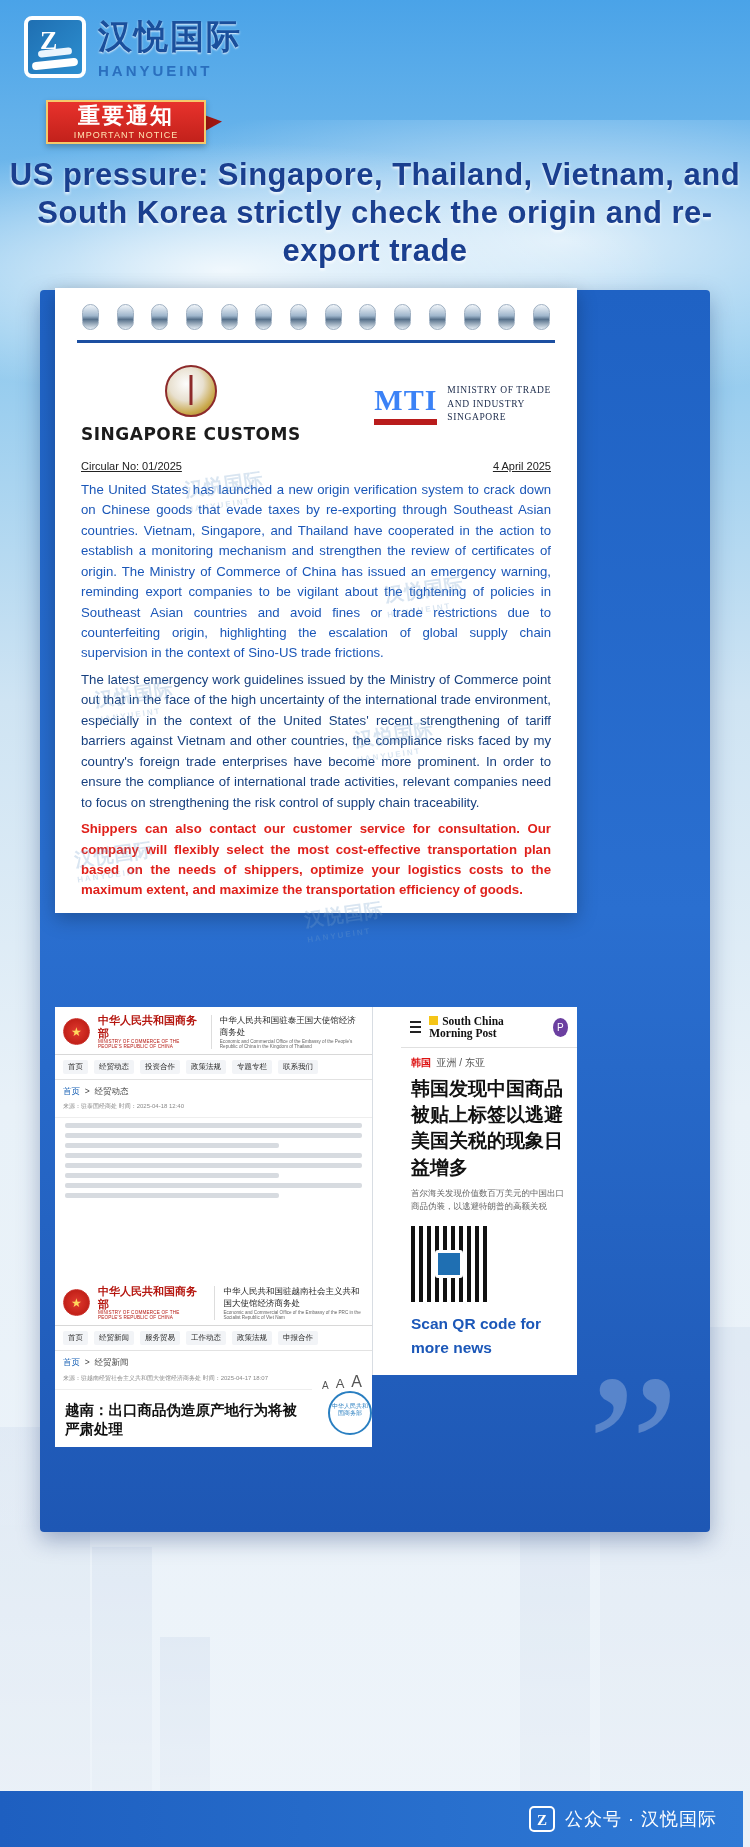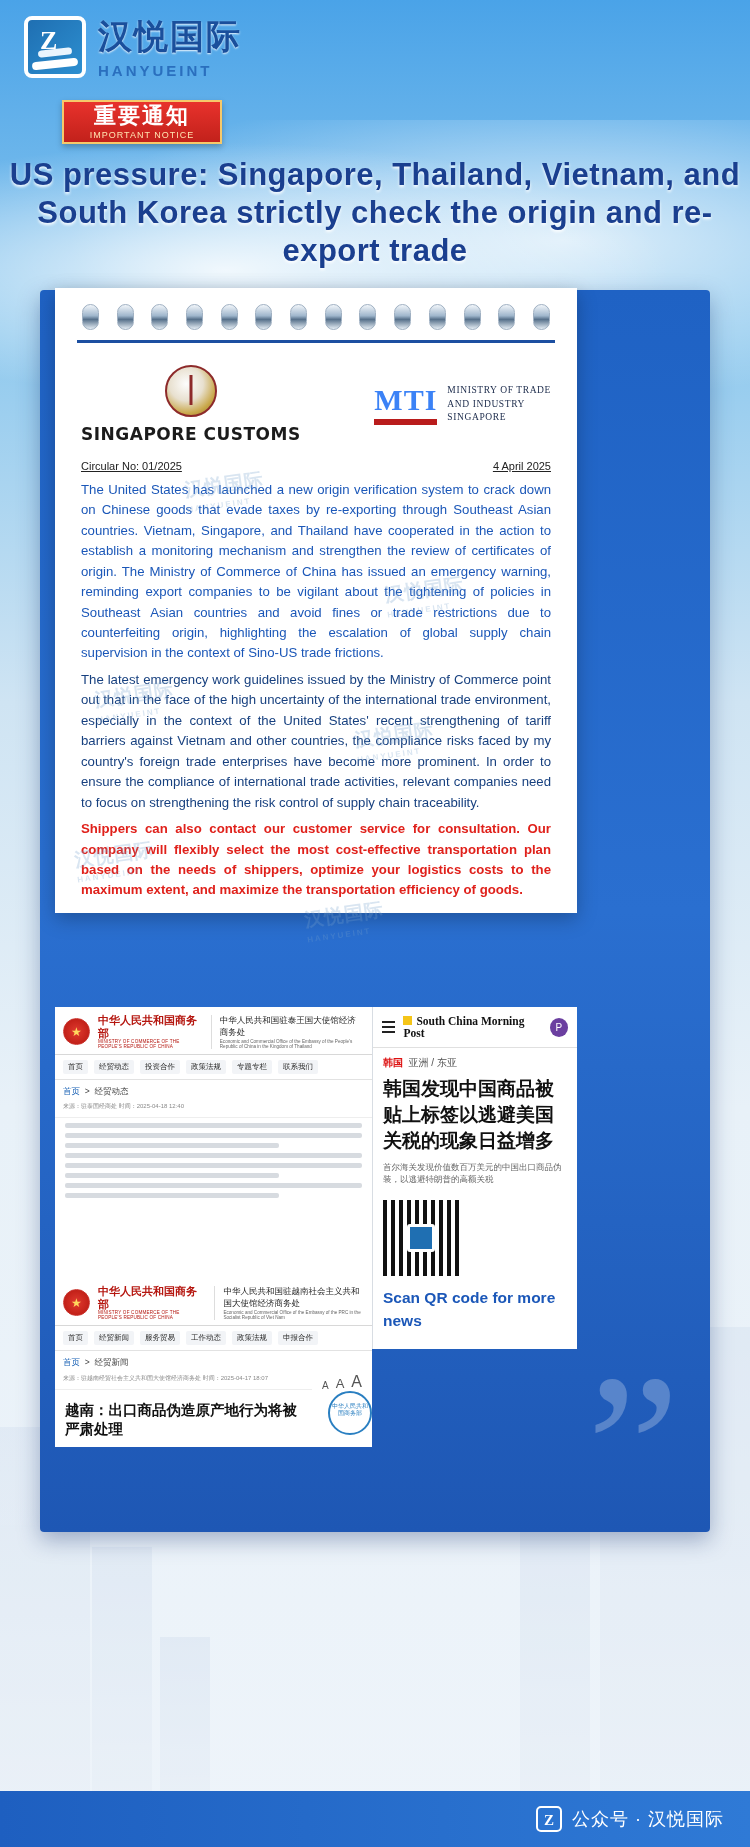--- a/index.html
+++ b/index.html
@@ -28,21 +28,21 @@
   .logo-mark .z { position:absolute; left:16px; top:10px; color:#fff; font-size:26px; font-weight:bold;
       font-family:"Liberation Serif", serif; }
   .logo-cn { color:#1a4f9c; font-size:34px; font-weight:bold; letter-spacing:2px;
       text-shadow:0 1px 2px rgba(255,255,255,.9); }
   .logo-en { color:#2a6fbe; font-size:15px; letter-spacing:3px; font-weight:bold; margin-top:2px; }
 
   
   .ribbon { position:absolute; left:46px; top:100px; width:160px; height:44px;
       background:linear-gradient(180deg,#e8322c,#c2211b); border:2px solid #f6c96a;
       display:flex; flex-direction:column; align-items:center; justify-content:center;
-      box-shadow:0 3px 6px rgba(0,0,0,.25);margin-left:16px; }
+      box-shadow:0 3px 6px rgba(0,0,0,.25); }
   .ribbon:before, .ribbon:after{ content:""; position:absolute; top:6px; width:0; height:0; }
   .ribbon-cn { color:#fff; font-size:22px; font-weight:bold; letter-spacing:2px; line-height:1; }
   .ribbon-en { color:#ffe3b0; font-size:9px; letter-spacing:1px; margin-top:3px; }
   .ribbon-tail { position:absolute; left:196px; top:112px; width:26px; height:24px;
       background:#9e1712; clip-path:polygon(0 0,100% 40%,0 100%); }
 
   
   .title { position:absolute; left:0; right:0; top:156px; text-align:center; color:#1a3f8f;
       font-size:31px; font-weight:bold; line-height:1.22; letter-spacing:.5px;
       text-shadow:0 2px 3px rgba(255,255,255,.95); padding:0 4px; }
@@ -90,21 +90,21 @@
   .body-text p { margin:0 0 6px; }
 
   
   .wm { position:absolute; color:rgba(120,160,205,.28); font-weight:bold; pointer-events:none;
       font-size:19px; letter-spacing:1px; white-space:nowrap; }
   .wm small { display:block; font-size:8px; letter-spacing:2px; }
 
   
   .clips { position:absolute; left:55px; top:1007px; width:522px; display:flex; }
   .clip-left { width:317px; background:#fff; }
-  .clip-right { width:205px; background:#fff; border-left:1px solid #d8dde3; }
+  .clip-right { width:205px; background:#fff; border-left:1px solid #d8dde3;padding-left:28px; }
 
   .gov-head { display:flex; align-items:center; gap:8px; padding:7px 8px 5px; border-bottom:1px solid #d8d8d8; }
   .gov-emblem { width:27px; height:27px; border-radius:50%; background:radial-gradient(circle,#e03a2f,#b5160f);
       border:1px solid #c9302a; position:relative; flex:none; }
   .gov-emblem:after{ content:"★"; position:absolute; inset:0; color:#ffd95e; font-size:12px; text-align:center; line-height:27px; }
   .gov-cn { font-size:11px; color:#b5160f; font-weight:bold; line-height:1.15; }
   .gov-en { font-size:4.6px; color:#b5160f; letter-spacing:.2px; }
   .gov-right { border-left:1px solid #ddd; padding-left:8px; margin-left:4px; }
   .gov-right .l1 { font-size:8.5px; color:#222; }
   .gov-right .l2 { font-size:4.6px; color:#666; }
@@ -141,21 +141,21 @@
   .scan-text { padding:2px 10px 16px; color:#1b57b8; font-size:15.5px; font-weight:bold; line-height:1.5; }
 
   
   .clip2 { position:absolute; left:55px; top:1278px; width:317px; background:#fff; }
   .stamp { width:44px; height:44px; border-radius:50%; border:2px solid #2a7fc1; color:#2a7fc1;
       font-size:6px; text-align:center; line-height:1.1; padding-top:10px; }
   .az { display:flex; gap:7px; align-items:flex-end; justify-content:flex-end; padding:2px 10px 0; color:#555; }
   .az span:nth-child(1){font-size:10px;} .az span:nth-child(2){font-size:13px;} .az span:nth-child(3){font-size:16px;}
 
   
-  .footer { position:absolute; left:0; right:0; bottom:0; height:56px;
+  .footer { position:absolute; left:0; right:7px; bottom:0; height:56px;
       background:linear-gradient(90deg,#1e5fc0,#2f7ad6); display:flex; align-items:center;
       justify-content:flex-end; padding-right:26px; gap:10px; }
   .footer .f-logo { width:26px; height:26px; border:2px solid #fff; border-radius:5px; position:relative; }
   .footer .f-logo:after{ content:"Z"; position:absolute; inset:0; color:#fff; font-size:15px; text-align:center; line-height:24px;
       font-family:"Liberation Serif", serif; font-weight:bold; }
   .footer span { color:#fff; font-size:18px; letter-spacing:1px; }
 </style>
 </head>
 <body>
 

